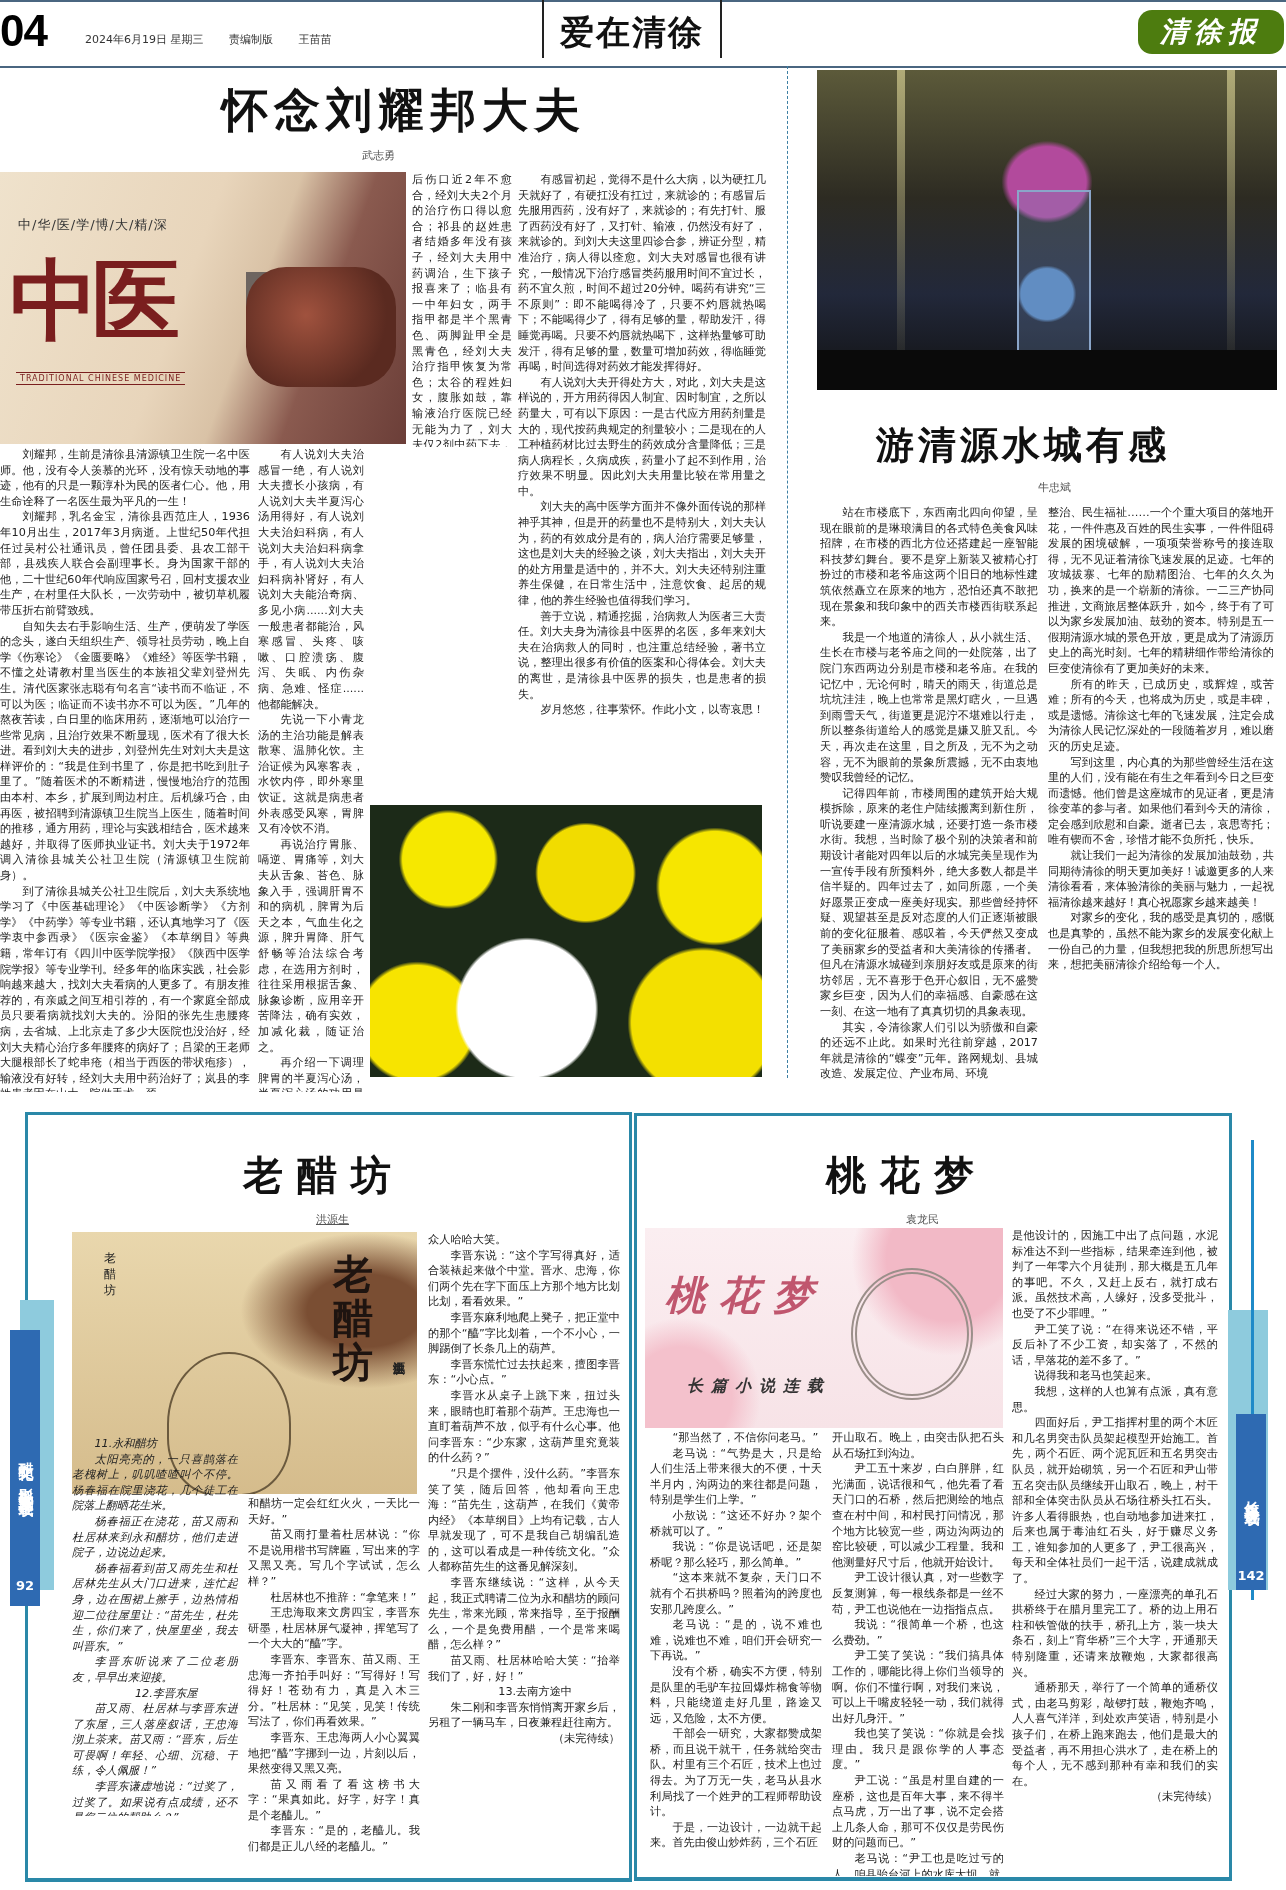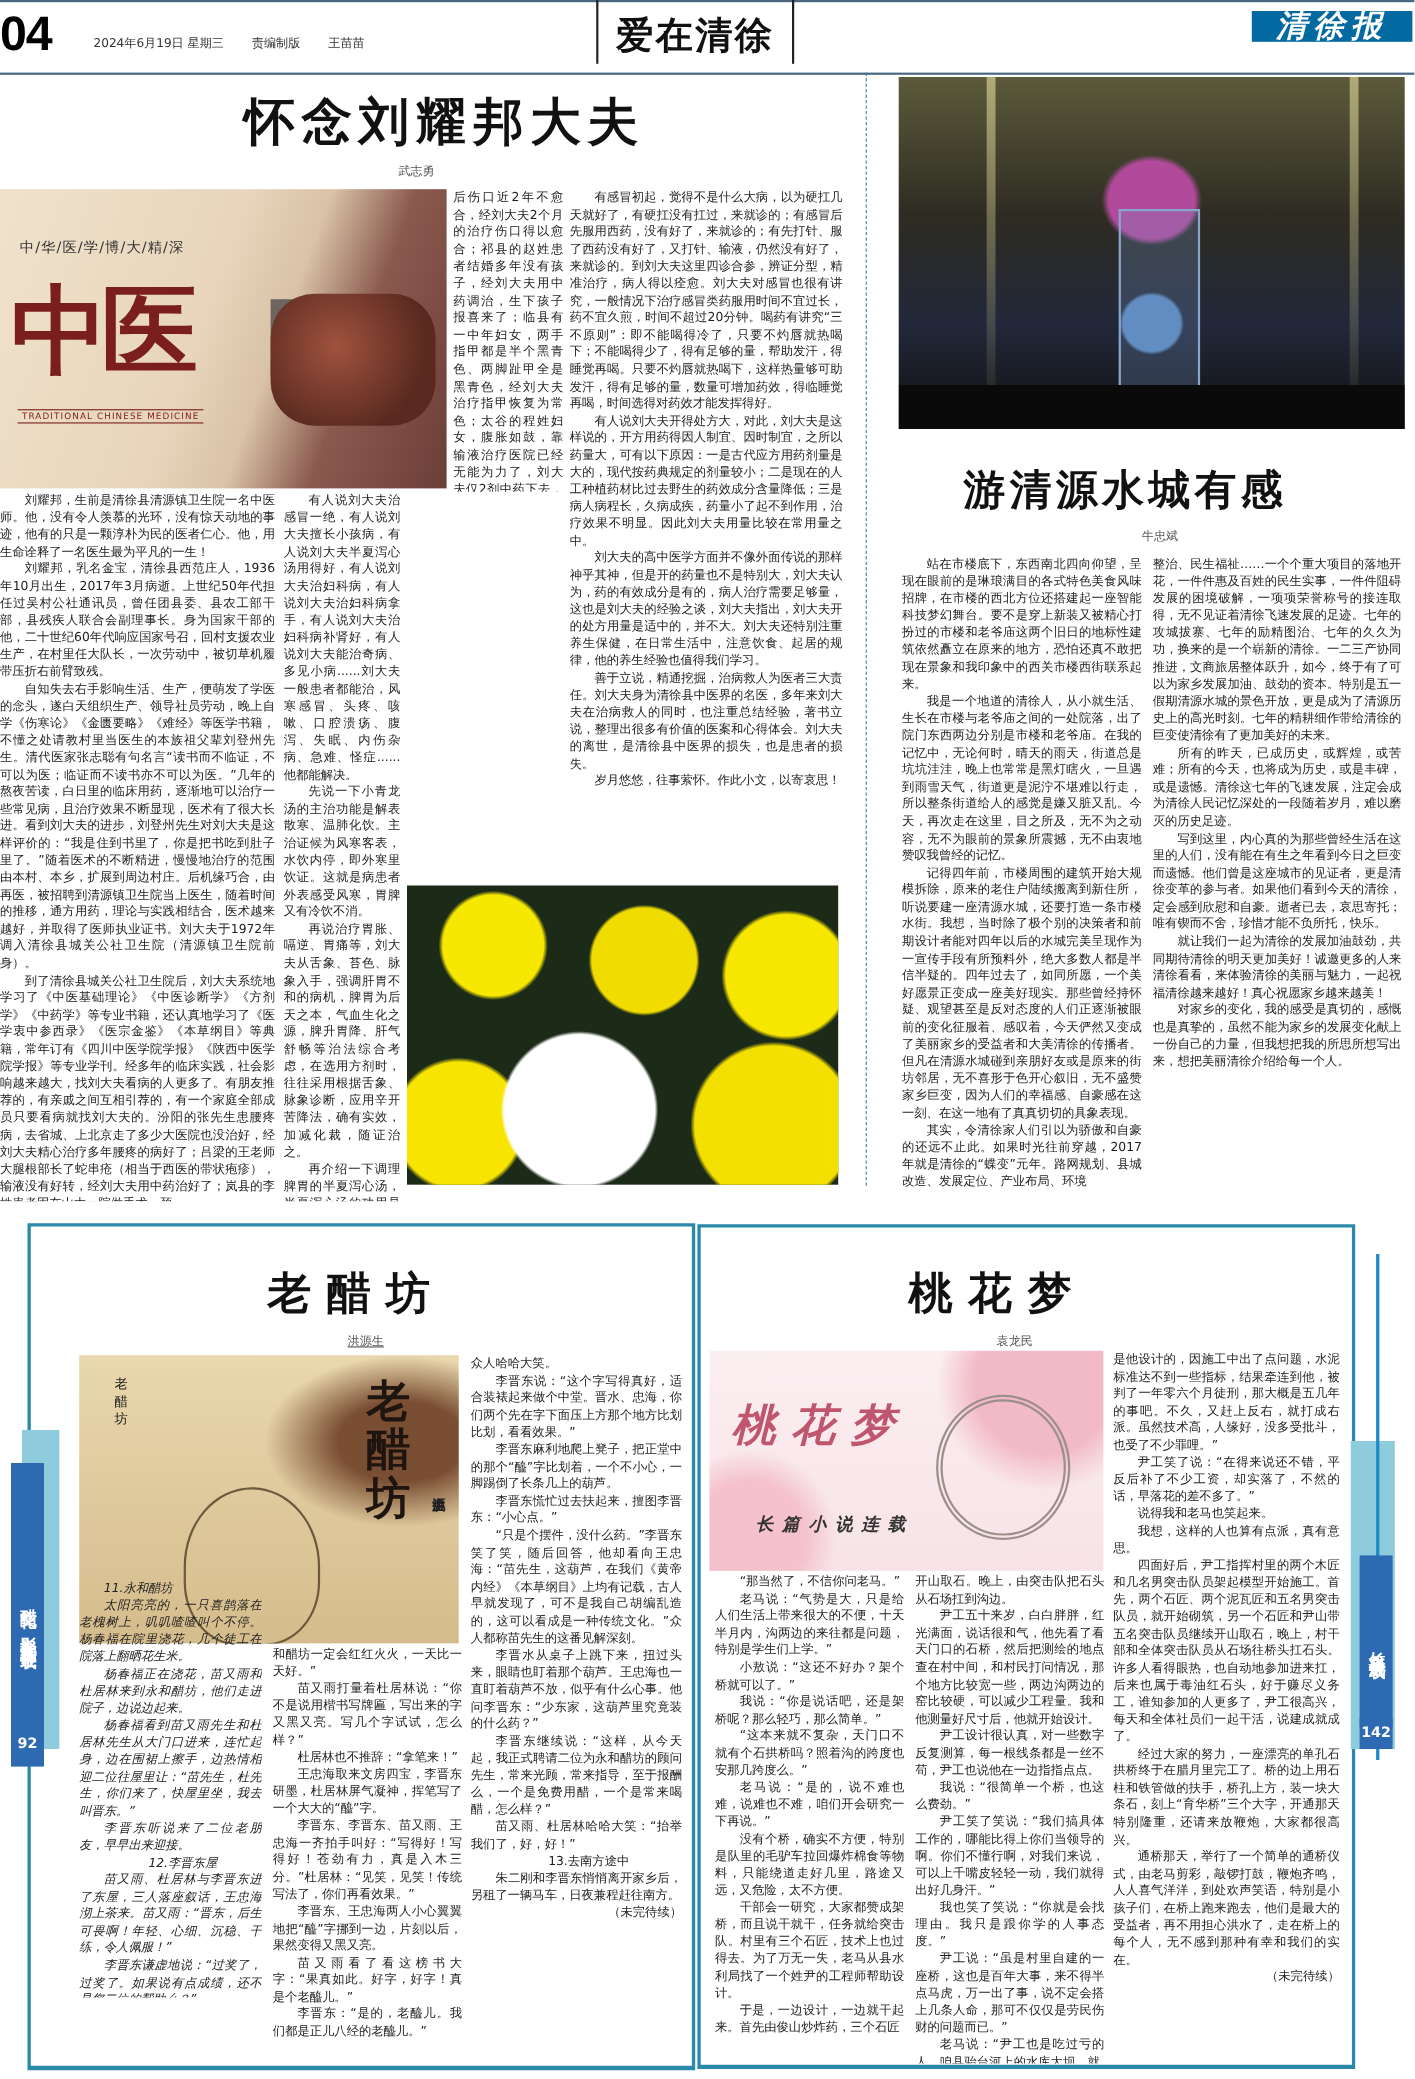--- a/index.html
+++ b/index.html
@@ -5,21 +5,21 @@
   html,body{margin:0;padding:0;background:#fff;}
   body{width:1286px;height:1890px;position:relative;overflow:hidden;font-family:"DejaVu Sans","Liberation Sans",sans-serif;color:#222;}
   .abs{position:absolute;}
   
   .masthead{left:0;top:0;width:1286px;height:64px;border-top:2px solid #4a6680;border-bottom:2px solid #4a6680;}
   .page-no{left:0;top:6px;font:bold 44px "Liberation Sans",sans-serif;color:#000000;letter-spacing:-1px;}
   .meta{left:85px;top:32px;font-size:11px;color:#333;white-space:nowrap;}
   .meta span{margin-right:22px;}
   .section-sep{top:0;width:2px;height:58px;background:#222;}
   .section-title{left:560px;top:10px;font:bold 34px "DejaVu Sans",sans-serif;color:#111;letter-spacing:2px;}
-  .logo{left:1138px;top:10px;width:146px;height:28px;background:#0369a1;color:#fff;font:italic bold 28px "DejaVu Serif",serif;display:flex;align-items:center;justify-content:center;letter-spacing:6px;}
+  .logo{left:1138px;top:10px;width:146px;height:44px;background:#4d7c0f;color:#fff;font:italic bold 28px "DejaVu Serif",serif;display:flex;align-items:center;justify-content:center;letter-spacing:6px;border-radius:14px;}
   
   .title{font-weight:bold;color:#111;font-family:"DejaVu Sans",sans-serif;white-space:nowrap;}
   .byline{font-size:11px;color:#555;font-family:"DejaVu Serif",serif;}
   .col{font-size:11.2px;line-height:15.6px;color:#222;text-align:justify;overflow:hidden;}
   .col p{margin:0;text-indent:2em;}
   .vdash{border-left:1px dashed #3d7fa3;}
   
   .img-tcm{left:0;top:172px;width:406px;height:272px;background:linear-gradient(110deg,#efe2cc 0%,#e8d5bb 45%,#d9c2a6 60%,#8a5a4f 75%,#6b3e38 100%);overflow:hidden;}
   .img-tcm .tcm-big{position:absolute;left:10px;top:70px;font:bold 88px "DejaVu Serif",serif;color:#7a1e1e;letter-spacing:-6px;}
   .img-tcm .tcm-sub{position:absolute;left:18px;top:44px;font-size:13px;color:#333;letter-spacing:1px;}
@@ -158,22 +158,22 @@
   <p>李晋东、李晋东、苗又雨、王忠海一齐拍手叫好：“写得好！写得好！苍劲有力，真是入木三分。”杜居林：“见笑，见笑！传统写法了，你们再看效果。”</p>
   <p>李晋东、王忠海两人小心翼翼地把“醯”字挪到一边，片刻以后，果然变得又黑又亮。</p>
   <p>苗又雨看了看这榜书大字：“果真如此。好字，好字！真是个老醯儿。”</p>
   <p>李晋东：“是的，老醯儿。我们都是正儿八经的老醯儿。”</p>
 </div>
 <div class="abs col" style="left:428px;top:1232px;width:192px;height:644px;">
   <p style="text-indent:0">众人哈哈大笑。</p>
   <p>李晋东说：“这个字写得真好，适合装裱起来做个中堂。晋水、忠海，你们两个先在字下面压上方那个地方比划比划，看看效果。”</p>
   <p>李晋东麻利地爬上凳子，把正堂中的那个“醯”字比划着，一个不小心，一脚踢倒了长条几上的葫芦。</p>
   <p>李晋东慌忙过去扶起来，擅图李晋东：“小心点。”</p>
+  <p>李晋水从桌子上跳下来，扭过头来，眼睛也盯着那个葫芦。王忠海也一直盯着葫芦不放，似乎有什么心事。他问李晋东：“少东家，这葫芦里究竟装的什么药？”</p>
   <p>“只是个摆件，没什么药。”李晋东笑了笑，随后回答，他却看向王忠海：“苗先生，这葫芦，在我们《黄帝内经》《本草纲目》上均有记载，古人早就发现了，可不是我自己胡编乱造的，这可以看成是一种传统文化。”众人都称苗先生的这番见解深刻。</p>
-  <p>李晋水从桌子上跳下来，扭过头来，眼睛也盯着那个葫芦。王忠海也一直盯着葫芦不放，似乎有什么心事。他问李晋东：“少东家，这葫芦里究竟装的什么药？”</p>
   <p>李晋东继续说：“这样，从今天起，我正式聘请二位为永和醋坊的顾问先生，常来光顾，常来指导，至于报酬么，一个是免费用醋，一个是常来喝醋，怎么样？”</p>
   <p>苗又雨、杜居林哈哈大笑：“抬举我们了，好，好！”</p>
   <p style="text-align:center">13.去南方途中</p>
   <p>朱二刚和李晋东悄悄离开家乡后，另租了一辆马车，日夜兼程赶往南方。</p>
   <p style="text-align:right">（未完待续）</p>
 </div>
 
 <div class="abs box-right"></div>
 <div class="abs vtab-bg" style="left:1228px;top:1310px;width:40px;height:280px;"></div>
 <div class="abs" style="left:1251px;top:1140px;width:3px;height:460px;background:#1f8ac8;"></div>

